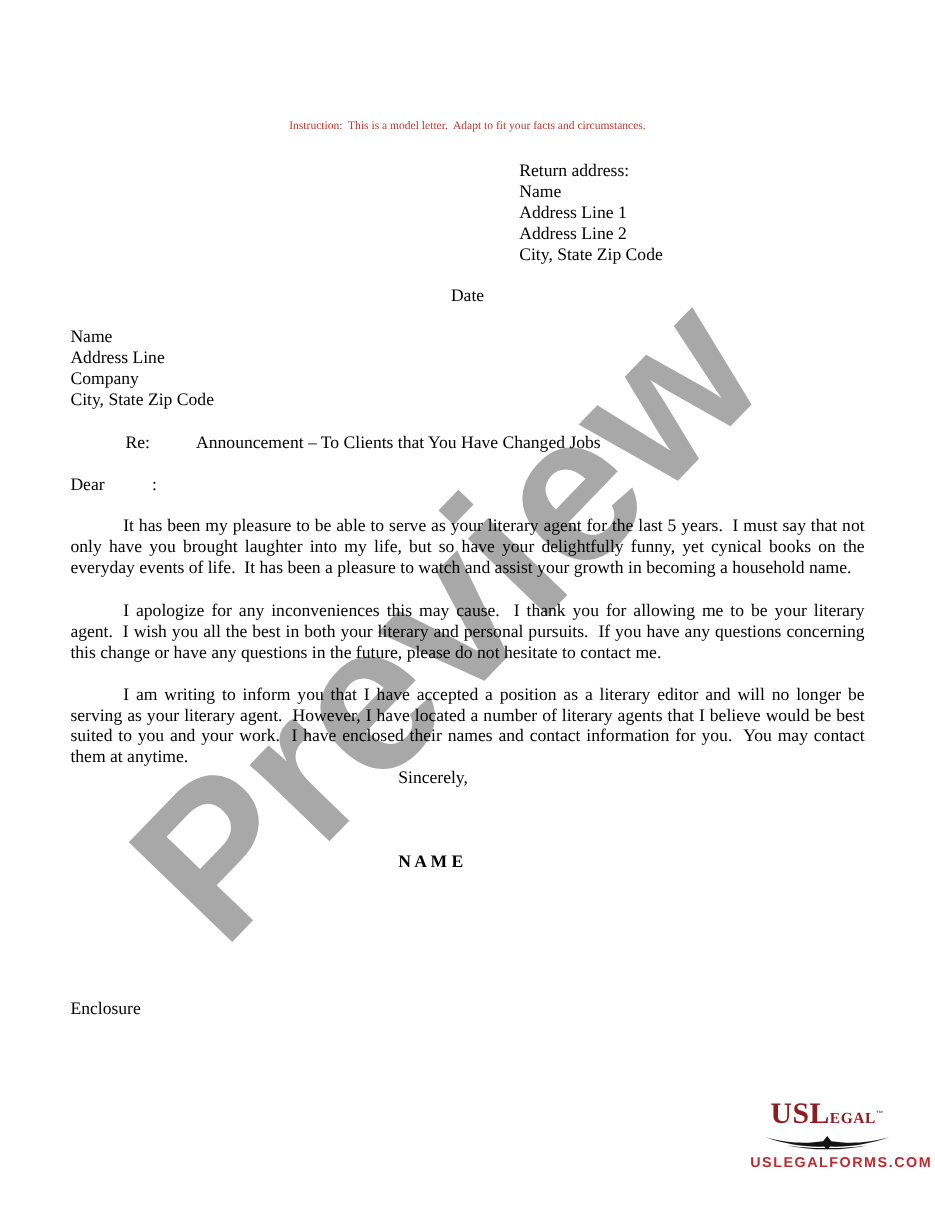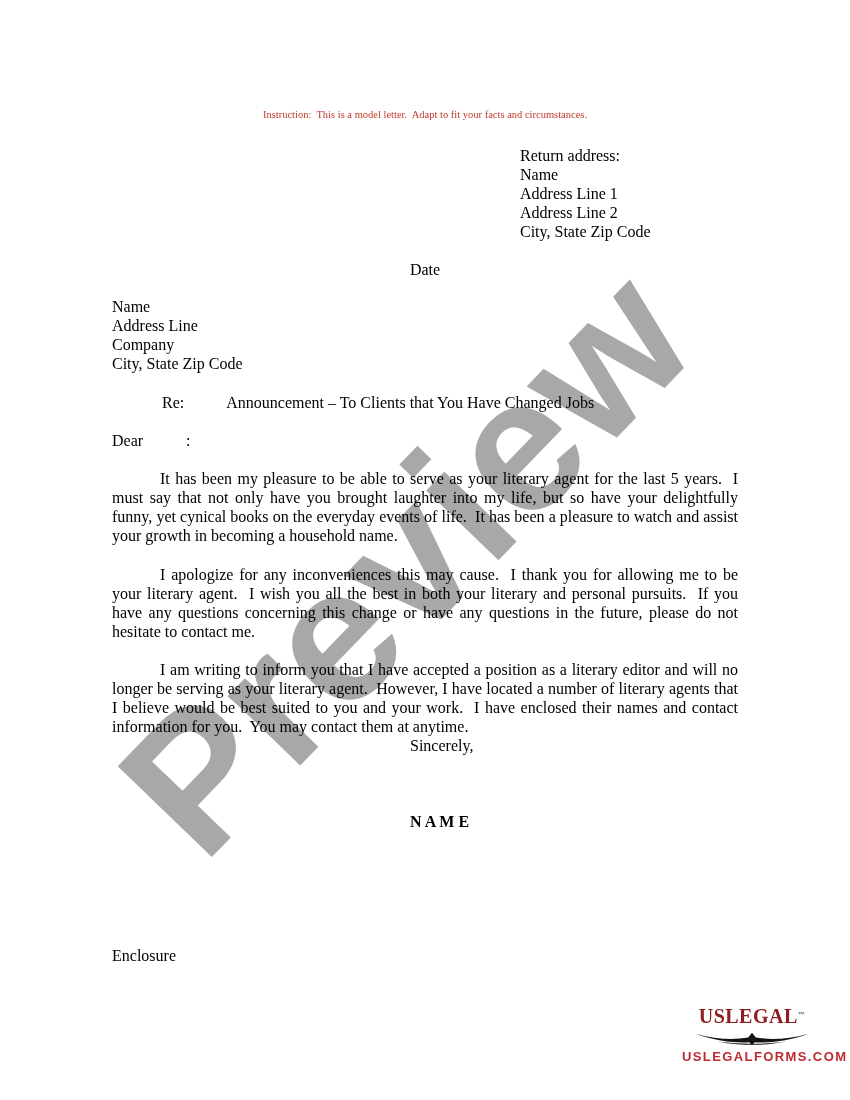--- a/index.html
+++ b/index.html
@@ -27,21 +27,21 @@
     font-size: 190px;
     color: #a8a8a8;
     transform: rotate(-46deg);
     z-index: 0;
     white-space: nowrap;
     user-select: none;
   }
   .content {
     position: relative;
     z-index: 1;
-    padding: 0 112px;
+    padding: 0 64px;
   }
   .instruction {
     margin-top: 108px;
     text-align: center;
     color: #c0392b;
     font-size: 10.5px;
     line-height: 13px;
     white-space: pre-wrap;
   }
   .return-address { margin-top: 25px; margin-left: 408px; }
@@ -71,22 +71,22 @@
     z-index: 1;
   }
   .brand-line {
     color: #8e1c21;
     font-family: "Liberation Serif", serif;
     font-weight: 700;
     letter-spacing: 0.5px;
     line-height: 26px;
     white-space: nowrap;
   }
-  .brand-big { font-size: 20px; }
-  .brand-small { font-size: 20px; }
+  .brand-big { font-size: 27px; }
+  .brand-small { font-size: 14px; }
   .tm {
     font-size: 7px;
     color: #666666;
     vertical-align: super;
     font-family: "Liberation Sans", sans-serif;
   }
   .eagle { display: block; margin: -2px auto 1px auto; }
   .site {
     font-family: "Liberation Sans", sans-serif;
     font-size: 13px;

